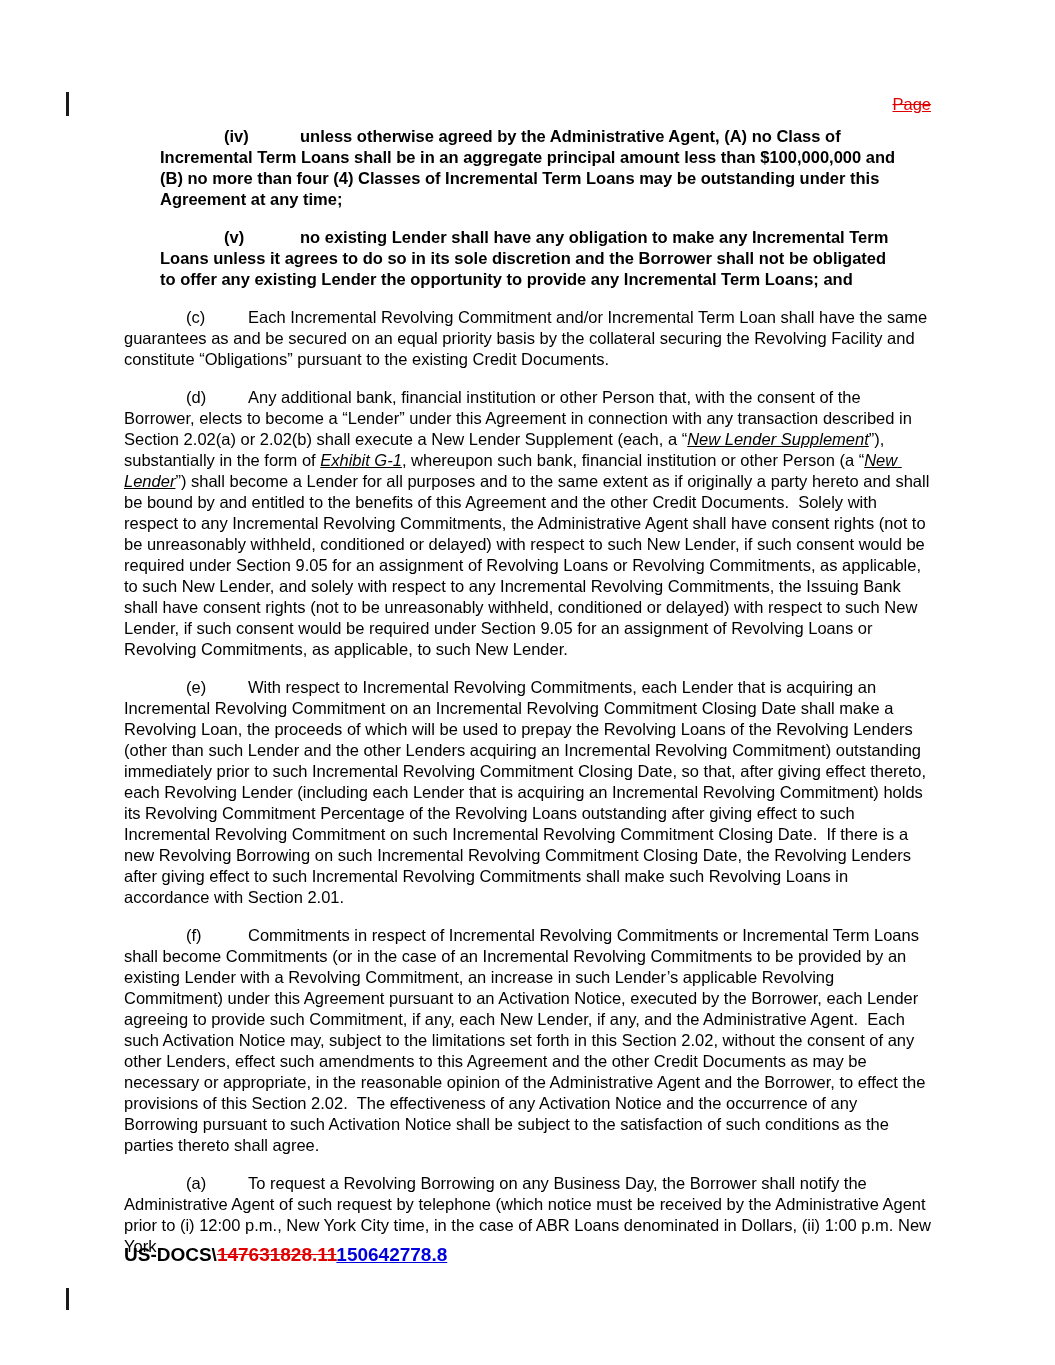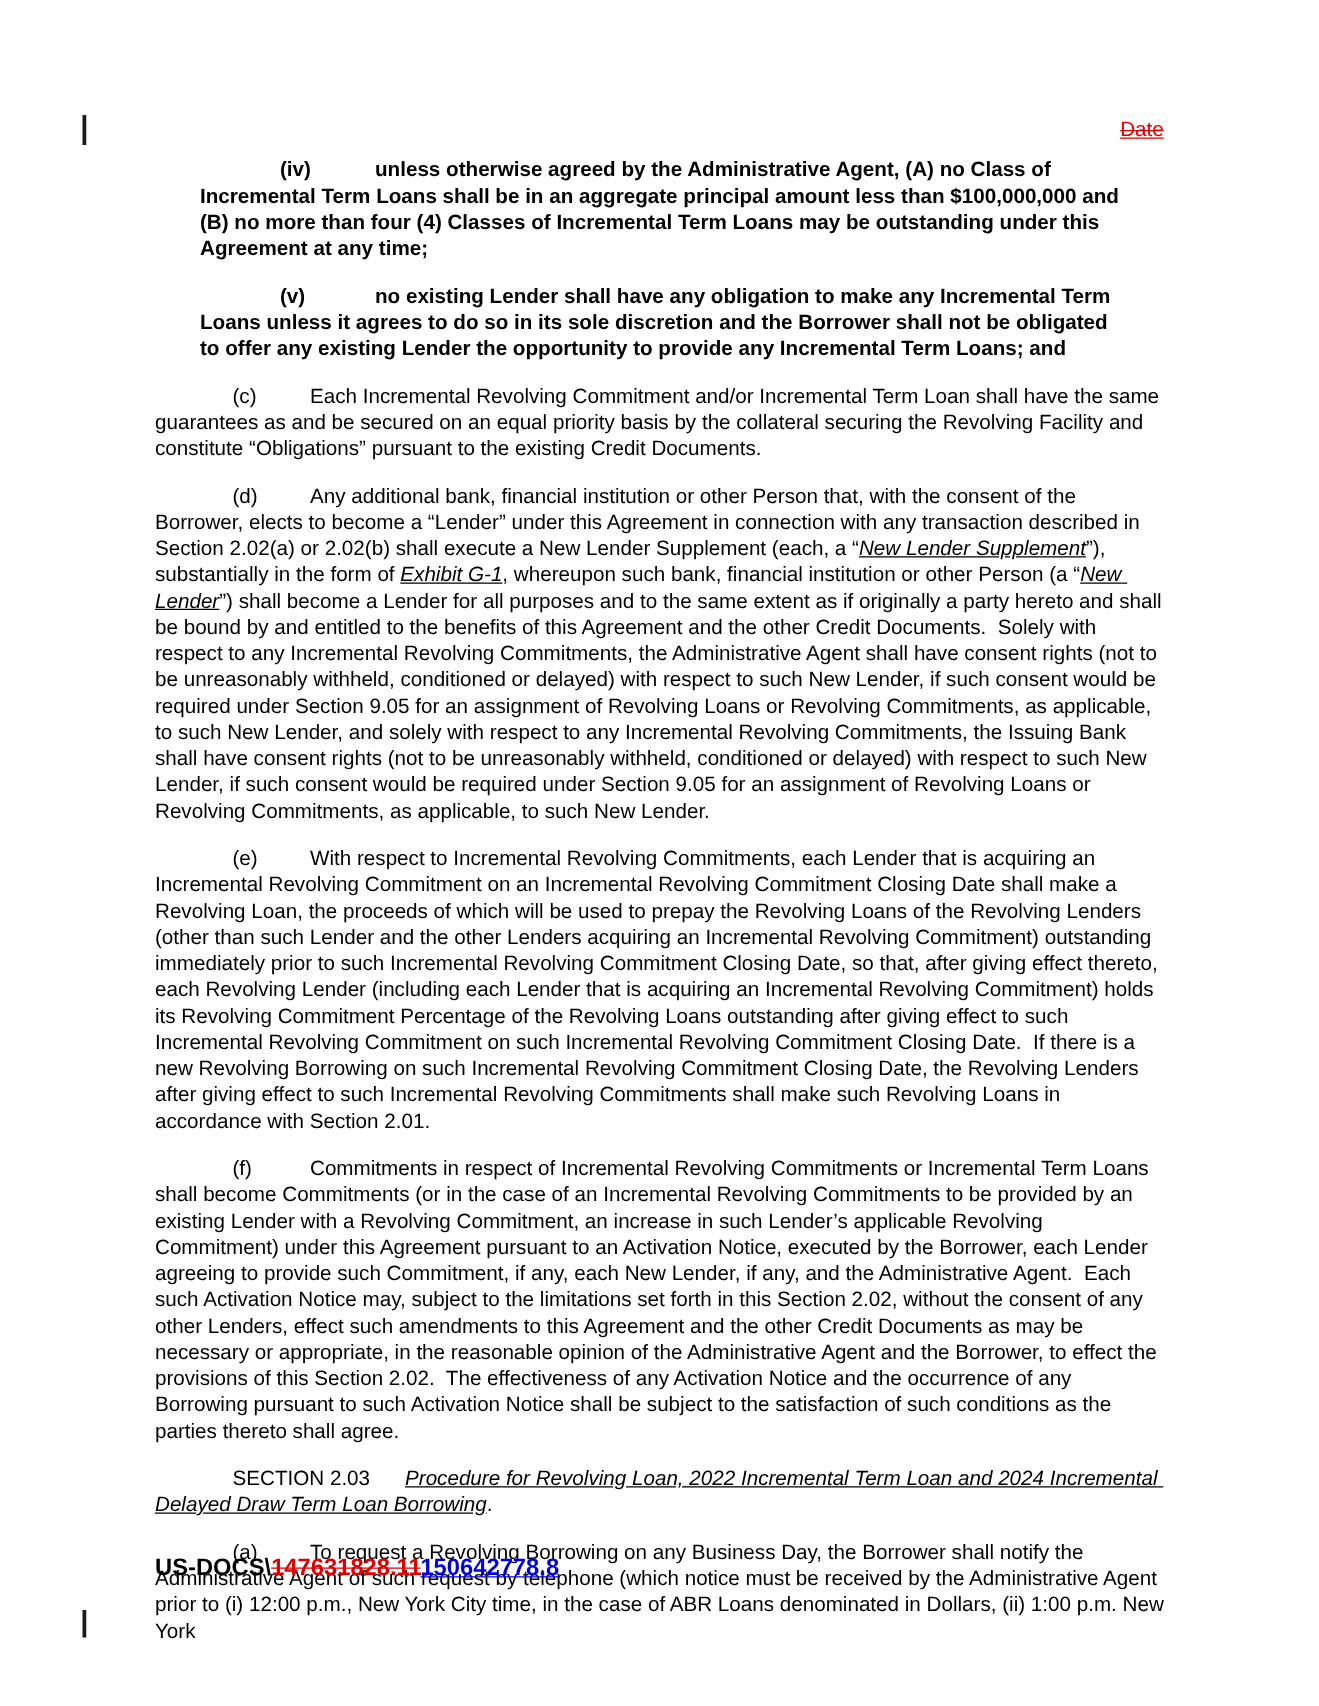--- a/index.html
+++ b/index.html
@@ -35,38 +35,37 @@
   .change-bar.top { top:92px; height:24px; }
   .change-bar.bottom { top:1288px; height:22px; }
 </style>
 </head>
 <body>
 
 <div class="page">
 
   <div class="change-bar top"></div>
 
-  <span class="header-marker">Date</span>
+  <span class="header-marker">Page</span>
 
   <div class="content">
 
     <p class="para sub"><span class="label">(iv)</span><span>unless otherwise agreed by the Administrative Agent, (A) no Class of Incremental Term Loans shall be in an aggregate principal amount less than $100,000,000 and (B) no more than four (4) Classes of Incremental Term Loans may be outstanding under this Agreement at any time;</span></p>
 
     <p class="para sub"><span class="label">(v)</span><span>no existing Lender shall have any obligation to make any Incremental Term Loans unless it agrees to do so in its sole discretion and the Borrower shall not be obligated to offer any existing Lender the opportunity to provide any Incremental Term Loans; and</span></p>
 
 
     <p class="para"><span class="label">(c)</span><span>Each Incremental Revolving Commitment and/or Incremental Term Loan shall have the same guarantees as and be secured on an equal priority basis by the collateral securing the Revolving Facility and constitute “Obligations” pursuant to the existing Credit Documents.</span></p>
 
     <p class="para"><span class="label">(d)</span><span><span>Any additional bank, financial institution or other Person that, with the consent of the Borrower, elects to become a “Lender” under this Agreement in connection with any transaction described in Section 2.02(a) or 2.02(b) shall execute a New Lender Supplement (each, a “</span><span class="u">New Lender Supplement</span><span>”), substantially in the form of </span><span class="u">Exhibit G-1</span><span>, whereupon such bank, financial institution or other Person (a “</span><span class="u">New Lender</span><span>”) shall become a Lender for all purposes and to the same extent as if originally a party hereto and shall be bound by and entitled to the benefits of this Agreement and the other Credit Documents.  Solely with respect to any Incremental Revolving Commitments, the Administrative Agent shall have consent rights (not to be unreasonably withheld, conditioned or delayed) with respect to such New Lender, if such consent would be required under Section 9.05 for an assignment of Revolving Loans or Revolving Commitments, as applicable, to such New Lender, and solely with respect to any Incremental Revolving Commitments, the Issuing Bank shall have consent rights (not to be unreasonably withheld, conditioned or delayed) with respect to such New Lender, if such consent would be required under Section 9.05 for an assignment of Revolving Loans or Revolving Commitments, as applicable, to such New Lender.</span></span></p>
 
     <p class="para"><span class="label">(e)</span><span>With respect to Incremental Revolving Commitments, each Lender that is acquiring an Incremental Revolving Commitment on an Incremental Revolving Commitment Closing Date shall make a Revolving Loan, the proceeds of which will be used to prepay the Revolving Loans of the Revolving Lenders (other than such Lender and the other Lenders acquiring an Incremental Revolving Commitment) outstanding immediately prior to such Incremental Revolving Commitment Closing Date, so that, after giving effect thereto, each Revolving Lender (including each Lender that is acquiring an Incremental Revolving Commitment) holds its Revolving Commitment Percentage of the Revolving Loans outstanding after giving effect to such Incremental Revolving Commitment on such Incremental Revolving Commitment Closing Date.  If there is a new Revolving Borrowing on such Incremental Revolving Commitment Closing Date, the Revolving Lenders after giving effect to such Incremental Revolving Commitments shall make such Revolving Loans in accordance with Section 2.01.</span></p>
 
     <p class="para"><span class="label">(f)</span><span>Commitments in respect of Incremental Revolving Commitments or Incremental Term Loans shall become Commitments (or in the case of an Incremental Revolving Commitments to be provided by an existing Lender with a Revolving Commitment, an increase in such Lender’s applicable Revolving Commitment) under this Agreement pursuant to an Activation Notice, executed by the Borrower, each Lender agreeing to provide such Commitment, if any, each New Lender, if any, and the Administrative Agent.  Each such Activation Notice may, subject to the limitations set forth in this Section 2.02, without the consent of any other Lenders, effect such amendments to this Agreement and the other Credit Documents as may be necessary or appropriate, in the reasonable opinion of the Administrative Agent and the Borrower, to effect the provisions of this Section 2.02.  The effectiveness of any Activation Notice and the occurrence of any Borrowing pursuant to such Activation Notice shall be subject to the satisfaction of such conditions as the parties thereto shall agree.</span></p>
 
-    <p class="para heading"><span class="label">SECTION 2.03</span><span><span class="u">Procedure for Revolving Loan, 2022 Incremental Term Loan and 2024 Incremental Delayed Draw Term Loan Borrowing</span><span>.</span></span></p>
 
     <p class="para"><span class="label">(a)</span><span>To request a Revolving Borrowing on any Business Day, the Borrower shall notify the Administrative Agent of such request by telephone (which notice must be received by the Administrative Agent prior to (i) 12:00 p.m., New York City time, in the case of ABR Loans denominated in Dollars, (ii) 1:00 p.m. New York</span></p>
 
   </div>
 
 
   <div class="doc-footer"><span>US-DOCS\</span><span class="del">147631828.11</span><span class="ins">150642778.8</span></div>
 
   <div class="change-bar bottom"></div>
 

